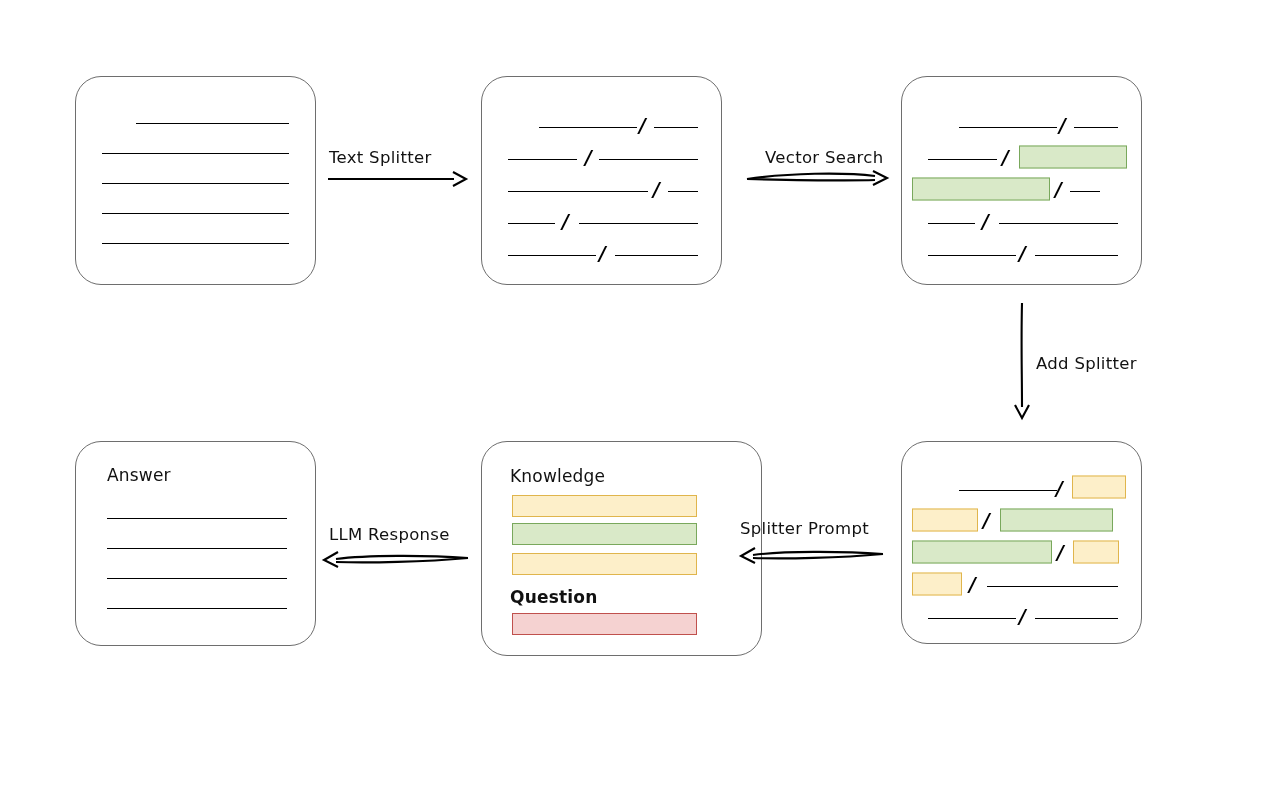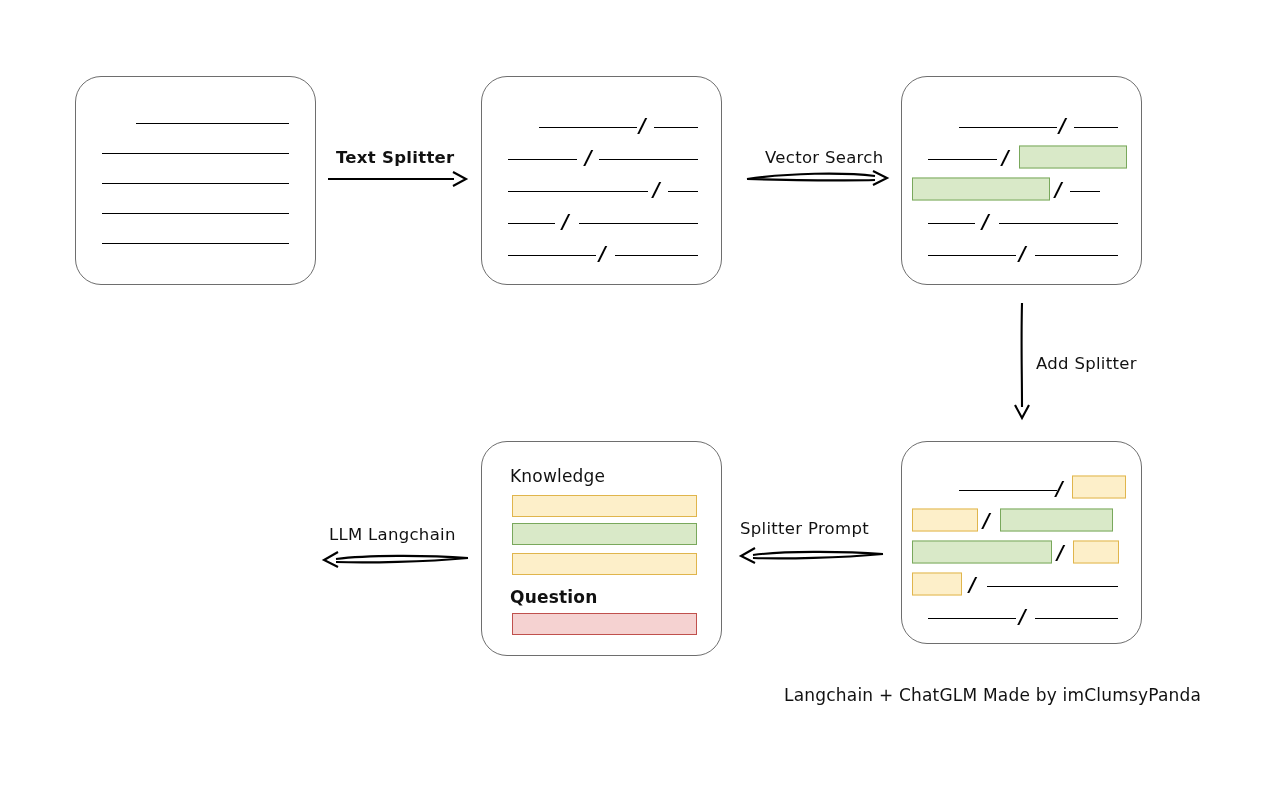--- a/index.html
+++ b/index.html
@@ -166,31 +166,38 @@
 
     <div class="chip yellow" style="left:10px;  top:142px; width:50px; height:23px;"></div>
     <div class="slash" style="left:67px;  top:142px;">/</div>
     <div class="rule" style="left:85px;  top:144px; width:131px;"></div>
 
     <div class="rule" style="left:26px;  top:176px; width:88px;"></div>
     <div class="slash" style="left:117px; top:174px;">/</div>
     <div class="rule" style="left:133px; top:176px; width:83px;"></div>
   </div>
 
-  <div class="card" style="left:481px; top:441px; width:241px; height:215px;">
+  <div class="card" style="left:481px; top:441px; width:281px; height:215px;">
     <div class="card-title" style="left:28px; top:24px;">Knowledge</div>
     <div class="chip yellow" style="left:30px; top:64px; width:185px; height:22px;"></div>
     <div class="chip green" style="left:30px; top:92px; width:185px; height:22px;"></div>
     <div class="chip yellow" style="left:30px; top:122px; width:185px; height:22px;"></div>
     <div class="card-title" style="left:28px; top:145px;font-weight:bold;">Question</div>
     <div class="chip red" style="left:30px; top:182px; width:185px; height:22px;"></div>
   </div>
 
-
-  <div class="label" style="left:336px; top:148px;font-weight:bold;">Text Splitter</div>
+  <div class="card" style="left:75px; top:441px; width:241px; height:205px;">
+    <div class="card-title" style="left:31px; top:23px;">Answer</div>
+    <div class="rule" style="left:31px; top:76px;  width:180px;"></div>
+    <div class="rule" style="left:31px; top:106px; width:180px;"></div>
+    <div class="rule" style="left:31px; top:136px; width:180px;"></div>
+    <div class="rule" style="left:31px; top:166px; width:180px;"></div>
+  </div>
+
+  <div class="label" style="left:329px; top:148px;">Text Splitter</div>
   <svg class="arrow-svg" style="left:328px; top:168px;" width="140" height="22" viewBox="0 0 140 22">
     <path d="M0,11 L126,11"></path>
     <path class="head" d="M125,4 L138,11 L125,18"></path>
   </svg>
 
   <div class="label" style="left:749px; top:148px;margin-left:16px;">Vector Search</div>
   <svg class="arrow-svg" style="left:747px; top:166px;" width="142" height="24" viewBox="0 0 142 24">
     <path d="M0,13 C42,7 96,6 128,10"></path>
     <path d="M0,13 C44,14 98,15 128,14"></path>
     <path class="head" d="M126,5 L140,12 L126,19"></path>
@@ -202,22 +209,21 @@
     <path class="head" d="M5,102 L12,115 L19,102"></path>
   </svg>
 
   <div class="label" style="left:740px; top:519px;">Splitter Prompt</div>
   <svg class="arrow-svg" style="left:737px; top:543px;" width="148" height="24" viewBox="0 0 148 24">
     <path d="M146,11 C104,8 46,8 16,12"></path>
     <path d="M146,11 C102,15 48,16 16,15"></path>
     <path class="head" d="M18,5 L4,13 L18,20"></path>
   </svg>
 
-  <div class="label" style="left:329px; top:525px;">LLM Langchain</div>
+  <div class="label" style="left:329px; top:525px;">LLM Response</div>
   <svg class="arrow-svg" style="left:318px; top:547px;" width="152" height="24" viewBox="0 0 152 24">
     <path d="M150,11 C108,8 48,8 18,12"></path>
     <path d="M150,11 C106,15 50,16 18,15"></path>
     <path class="head" d="M20,5 L6,13 L20,20"></path>
   </svg>
 
-  <div class="footer" style="left:784px; top:685px;">Langchain + ChatGLM Made by imClumsyPanda</div>
 
 </div>
 
 </body></html>

